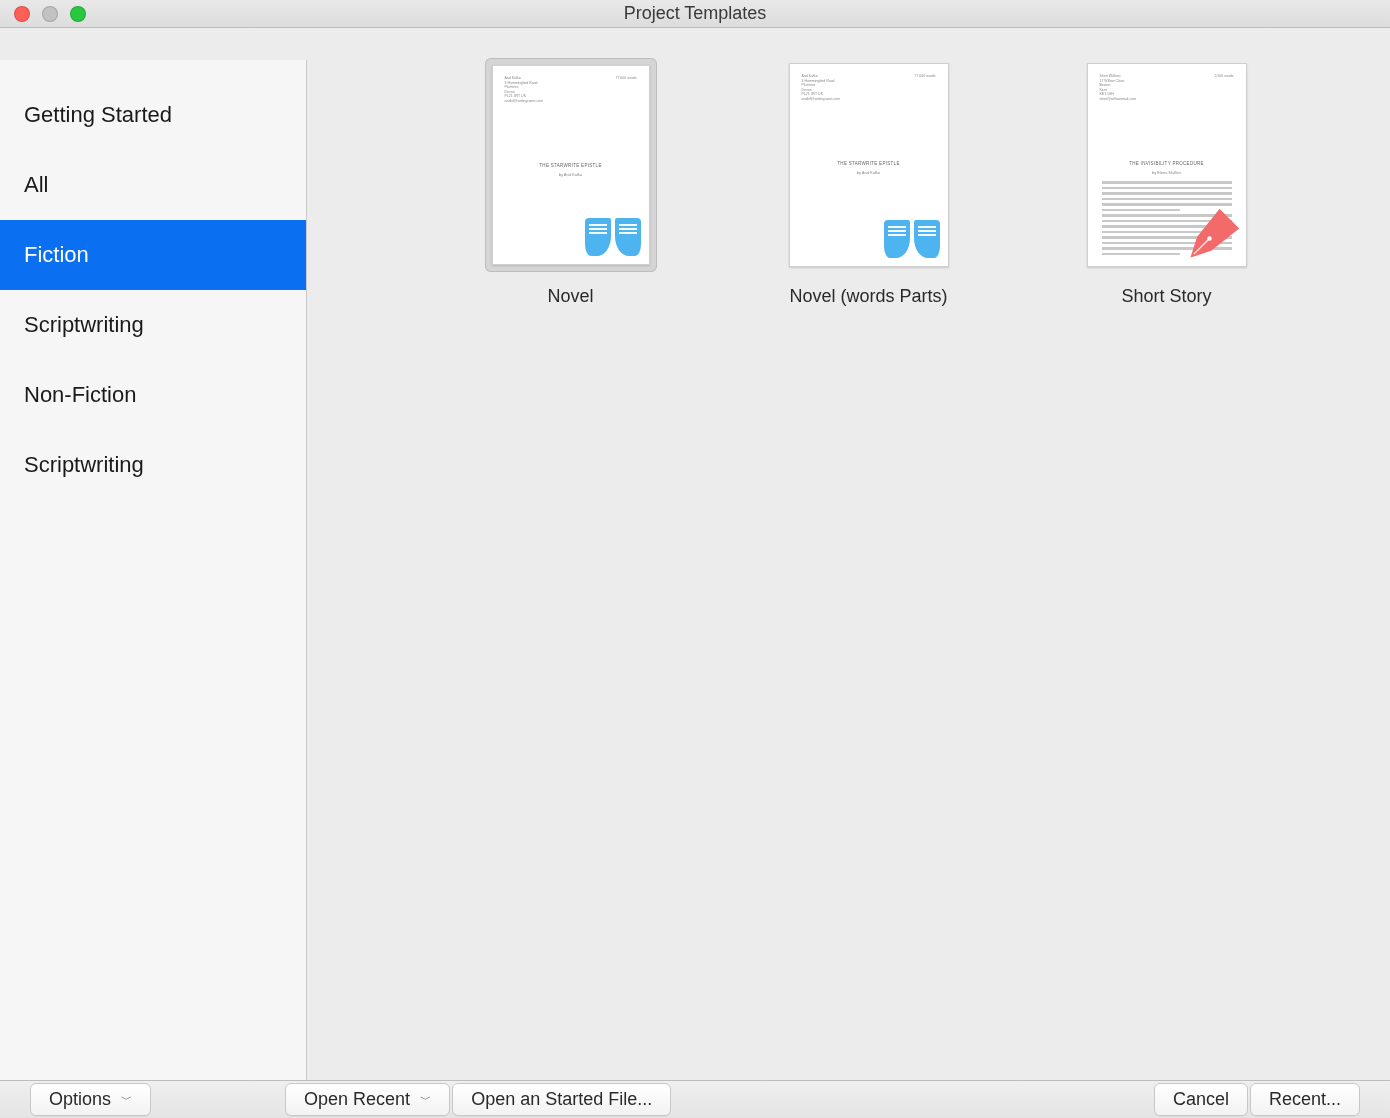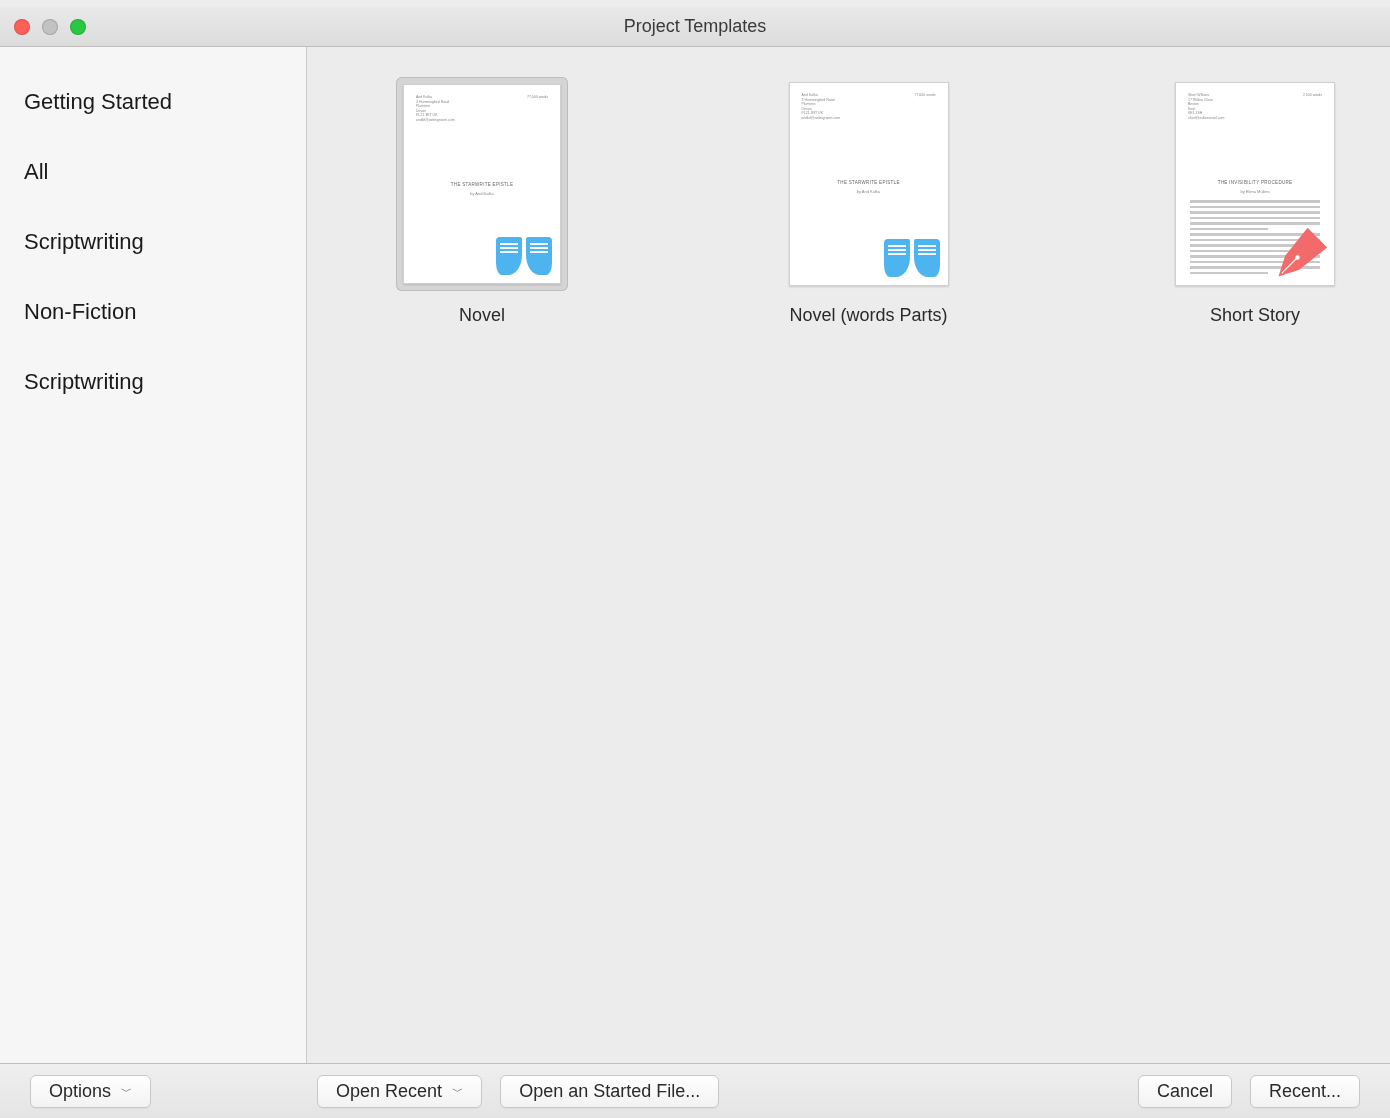--- a/index.html
+++ b/index.html
@@ -8,28 +8,27 @@
     font-family: -apple-system, "Helvetica Neue", Helvetica, Arial, sans-serif;
     background: #ececec;
     display: flex;
     flex-direction: column;
     font-size: 15px;
     color: #222;
   }
 
   
   .titlebar {
-    height: 40px;
+    height: 28px;
     background: linear-gradient(#e9e9e9, #dcdcdc);
     border-bottom: 1px solid #bdbdbd;
     display: flex;
     align-items: center;
     position: relative;
     flex-shrink: 0;
-    margin-top: 7px;
   }
   .traffic-lights {
     display: flex;
     gap: 12px;
     margin-left: 14px;
   }
   .tl {
     width: 16px; height: 16px; border-radius: 50%;
     border: 0.5px solid rgba(0,0,0,0.15);
   }
@@ -51,20 +50,21 @@
     display: flex;
     overflow: hidden;
   }
 
   
   .sidebar {
     width: 307px;
     background: #f6f6f6;
     border-right: 1px solid #c9c9c9;
     padding-top: 20px;
+    margin-top: 32px;
   }
   .sidebar-item {
     padding: 22px 24px;
     font-size: 22px;
     color: #1a1a1a;
     cursor: default;
   }
   .sidebar-item.selected {
     background: #0a6ff1;
     color: #ffffff;
@@ -73,22 +73,22 @@
   
   .content {
     flex: 1;
     background: #ececec;
     padding: 30px 30px;
     overflow: auto;
   }
   .grid {
     display: flex;
     flex-wrap: wrap;
-    gap: 80px 120px;
-    justify-content: space-between;
+    gap: 80px 88px;
+    justify-content: center;
     padding-left: 40px;
   }
   .tpl {
     width: 210px;
     text-align: center;
   }
   .thumb-wrap {
     margin: 0 auto;
     width: 172px;
     height: 214px;
@@ -193,27 +193,27 @@
 
   
   .pen-icon {
     position: absolute;
     bottom: 4px; right: 4px;
     width: 56px; height: 56px;
   }
 
   
   .bottombar {
-    height: 55px;
+    height: 38px;
     border-top: 1px solid #bdbdbd;
     background: linear-gradient(#efefef, #e4e4e4);
     display: flex;
     align-items: center;
     padding: 11px 30px;
-    gap: 18px;
+    gap: 2px;
     flex-shrink: 0;
   }
   .btn {
     background: linear-gradient(#ffffff, #f2f2f2);
     border: 1px solid #c8c8c8;
     border-radius: 6px;
     padding: 5px 18px;
     font-size: 18px;
     color: #2a2a2a;
     cursor: default;
@@ -242,20 +242,23 @@
 </div>
 
 <div class="main">
 
   <div class="sidebar">
     <div class="sidebar-item">
       <span>Getting Started</span>
     </div>
     <div class="sidebar-item">
       <span>All</span>
+    </div>
+    <div class="sidebar-item selected">
+      <span>Fiction</span>
     </div>
     <div class="sidebar-item">
       <span>Scriptwriting</span>
     </div>
     <div class="sidebar-item">
       <span>Non-Fiction</span>
     </div>
     <div class="sidebar-item">
       <span>Scriptwriting</span>
     </div>

